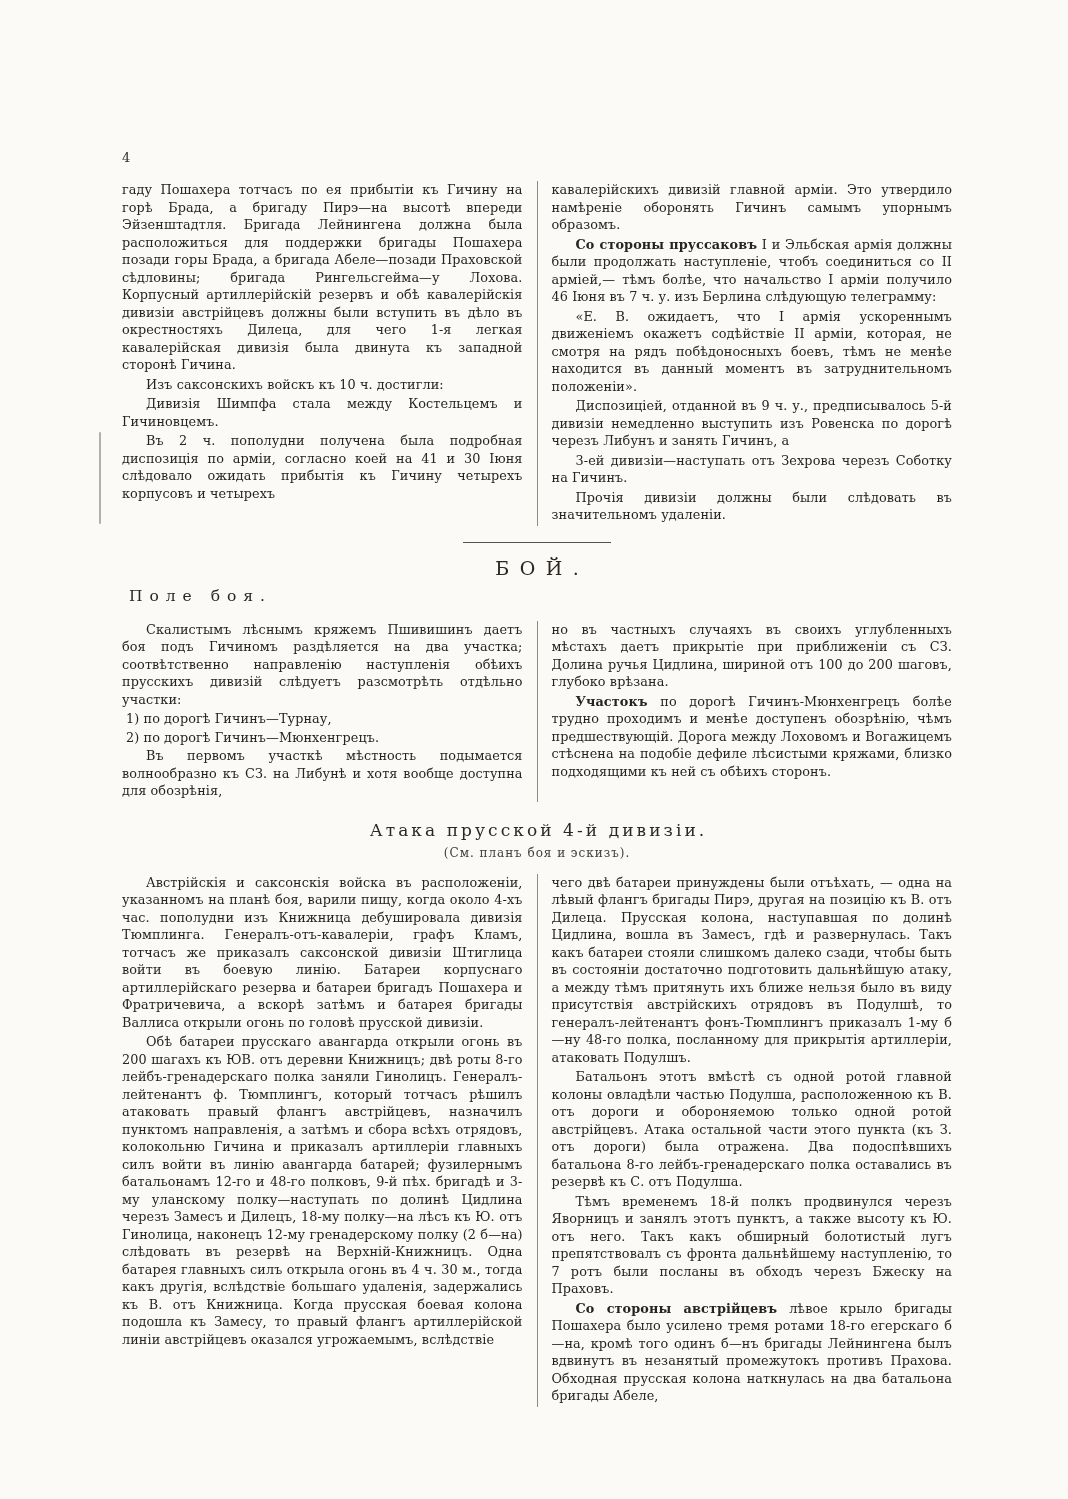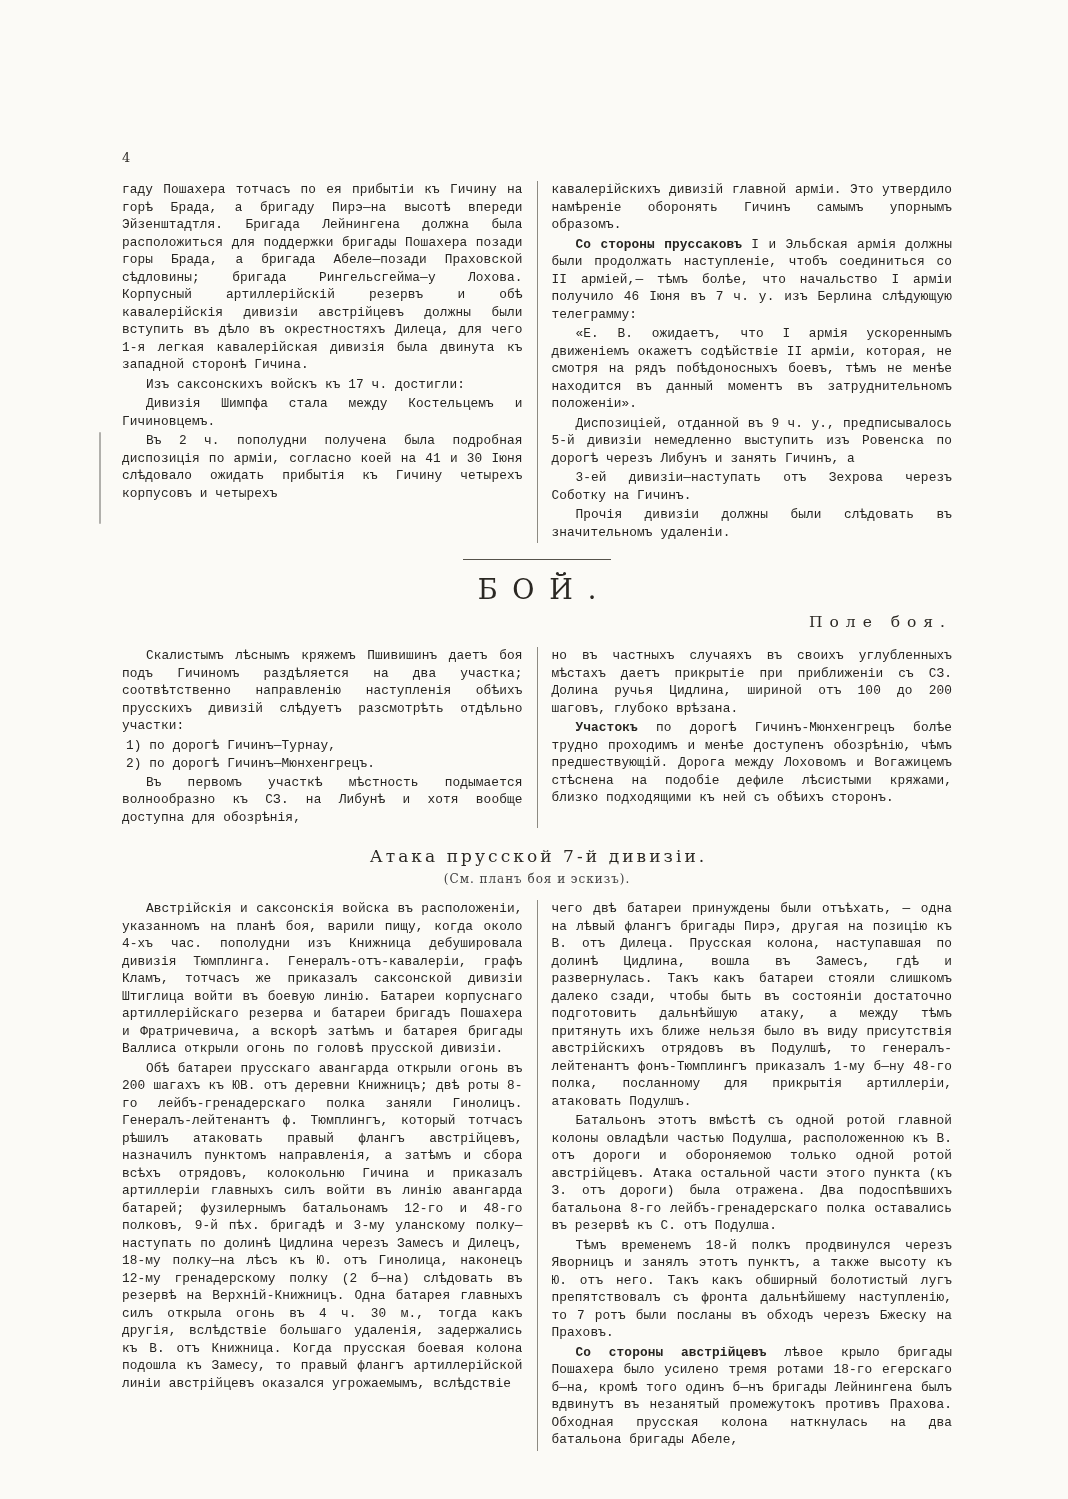--- a/index.html
+++ b/index.html
@@ -20,21 +20,20 @@
     overflow: hidden;
   }
   .page-number {
     font-size: 13px;
     margin-bottom: 16px;
     color: #33302b;
   }
   .cols {
     display: flex;
     align-items: stretch;
-    font-family: Liberation Mono, monospace;
   }
   .col {
     flex: 1 1 0;
     min-width: 0;
   }
   .col.left  { padding-right: 14px; }
   .col.right { padding-left: 14px; }
   .vdiv {
     flex: 0 0 1px;
     width: 1px;
@@ -52,29 +51,29 @@
   .lead { font-weight: bold; }
   .hr-short {
     width: 148px;
     height: 1px;
     background: #55524b;
     margin: 16px auto 14px auto;
   }
   .title-main {
     margin: 10px 0 8px 0;
     text-align: center;
-    font-size: 27px;
+    font-size: 19px;
     font-weight: normal;
     letter-spacing: 0.55em;
     text-indent: 0.55em; 
     color: #2b2823;
   }
   .title-sub {
     margin: 0 0 16px 0;
-    text-align: right;
+    text-align: left;
     font-size: 15.5px;
     font-weight: normal;
     letter-spacing: 0.45em;
     text-indent: 0.45em;
     color: #2b2823;
   }
   .title-attack {
     margin: 18px 0 6px 0;
     text-align: center;
     font-size: 17px;
@@ -103,21 +102,21 @@
 </head>
 <body>
 
 <div class="page">
 
   <div class="page-number">4</div>
 
   <section class="cols">
     <div class="col left">
       <p class="para">гаду Пошахера тотчасъ по ея прибытіи къ Гичину на горѣ Брада, а бригаду Пирэ—на высотѣ впереди Эйзенштадтля. Бригада Лейнингена должна была расположиться для поддержки бригады Пошахера позади горы Брада, а бригада Абеле—позади Праховской сѣдловины; бригада Рингельсгейма—у Лохова. Корпусный артиллерійскій резервъ и обѣ кавалерійскія дивизіи австрійцевъ должны были вступить въ дѣло въ окрестностяхъ Дилеца, для чего 1-я легкая кавалерійская дивизія была двинута къ западной сторонѣ Гичина.</p>
-      <p class="para indent">Изъ саксонскихъ войскъ къ 17 ч. достигли:</p>
+      <p class="para indent">Изъ саксонскихъ войскъ къ 10 ч. достигли:</p>
       <p class="para indent">Дивизія Шимпфа стала между Костельцемъ и Гичиновцемъ.</p>
       <p class="para indent">Въ 2 ч. пополудни получена была подробная диспозиція по арміи, согласно коей на 41 и 30 Іюня слѣдовало ожидать прибытія къ Гичину четырехъ корпусовъ и четырехъ</p>
     </div>
     <div class="vdiv"></div>
     <div class="col right">
       <p class="para">кавалерійскихъ дивизій главной арміи. Это утвердило намѣреніе оборонять Гичинъ самымъ упорнымъ образомъ.</p>
       <p class="para indent"><span class="lead">Со стороны пруссаковъ</span><span> I и Эльбская армія должны были продолжать наступленіе, чтобъ соединиться со II арміей,— тѣмъ болѣе, что начальство I арміи получило 46 Іюня въ 7 ч. у. изъ Берлина слѣдующую телеграмму:</span></p>
       <p class="para indent">«Е. В. ожидаетъ, что I армія ускореннымъ движеніемъ окажетъ содѣйствіе II арміи, которая, не смотря на рядъ побѣдоносныхъ боевъ, тѣмъ не менѣе находится въ данный моментъ въ затруднительномъ положеніи».</p>
       <p class="para indent">Диспозиціей, отданной въ 9 ч. у., предписывалось 5-й дивизіи немедленно выступить изъ Ровенска по дорогѣ черезъ Либунъ и занять Гичинъ, а</p>
       <p class="para indent">3-ей дивизіи—наступать отъ Зехрова черезъ Соботку на Гичинъ.</p>
@@ -137,21 +136,21 @@
       <p class="para listline">2) по дорогѣ Гичинъ—Мюнхенгрецъ.</p>
       <p class="para indent">Въ первомъ участкѣ мѣстность подымается волнообразно къ СЗ. на Либунѣ и хотя вообще доступна для обозрѣнія,</p>
     </div>
     <div class="vdiv"></div>
     <div class="col right">
       <p class="para">но въ частныхъ случаяхъ въ своихъ углубленныхъ мѣстахъ даетъ прикрытіе при приближеніи съ СЗ. Долина ручья Цидлина, шириной отъ 100 до 200 шаговъ, глубоко врѣзана.</p>
       <p class="para indent"><span class="lead">Участокъ</span><span> по дорогѣ Гичинъ-Мюнхенгрецъ болѣе трудно проходимъ и менѣе доступенъ обозрѣнію, чѣмъ предшествующій. Дорога между Лоховомъ и Вогажицемъ стѣснена на подобіе дефиле лѣсистыми кряжами, близко подходящими къ ней съ обѣихъ сторонъ.</span></p>
     </div>
   </section>
 
-  <h2 class="title-attack">Атака прусской 7-й дивизіи.</h2>
+  <h2 class="title-attack">Атака прусской 4-й дивизіи.</h2>
   <div class="title-note">(См. планъ боя и эскизъ).</div>
 
   <section class="cols">
     <div class="col left">
       <p class="para indent">Австрійскія и саксонскія войска въ расположеніи, указанномъ на планѣ боя, варили пищу, когда около 4-хъ час. пополудни изъ Книжница дебушировала дивизія Тюмплинга. Генералъ-отъ-кавалеріи, графъ Кламъ, тотчасъ же приказалъ саксонской дивизіи Штиглица войти въ боевую линію. Батареи корпуснаго артиллерійскаго резерва и батареи бригадъ Пошахера и Фратричевича, а вскорѣ затѣмъ и батарея бригады Валлиса открыли огонь по головѣ прусской дивизіи.</p>
       <p class="para indent">Обѣ батареи прусскаго авангарда открыли огонь въ 200 шагахъ къ ЮВ. отъ деревни Книжницъ; двѣ роты 8-го лейбъ-гренадерскаго полка заняли Гинолицъ. Генералъ-лейтенантъ ф. Тюмплингъ, который тотчасъ рѣшилъ атаковать правый флангъ австрійцевъ, назначилъ пунктомъ направленія, а затѣмъ и сбора всѣхъ отрядовъ, колокольню Гичина и приказалъ артиллеріи главныхъ силъ войти въ линію авангарда батарей; фузилернымъ батальонамъ 12-го и 48-го полковъ, 9-й пѣх. бригадѣ и 3-му уланскому полку—наступать по долинѣ Цидлина черезъ Замесъ и Дилецъ, 18-му полку—на лѣсъ къ Ю. отъ Гинолица, наконецъ 12-му гренадерскому полку (2 б—на) слѣдовать въ резервѣ на Верхній-Книжницъ. Одна батарея главныхъ силъ открыла огонь въ 4 ч. 30 м., тогда какъ другія, вслѣдствіе большаго удаленія, задержались къ В. отъ Книжница. Когда прусская боевая колона подошла къ Замесу, то правый флангъ артиллерійской линіи австрійцевъ оказался угрожаемымъ, вслѣдствіе</p>
     </div>
     <div class="vdiv"></div>
     <div class="col right">
       <p class="para">чего двѣ батареи принуждены были отъѣхать, — одна на лѣвый флангъ бригады Пирэ, другая на позицію къ В. отъ Дилеца. Прусская колона, наступавшая по долинѣ Цидлина, вошла въ Замесъ, гдѣ и развернулась. Такъ какъ батареи стояли слишкомъ далеко сзади, чтобы быть въ состояніи достаточно подготовить дальнѣйшую атаку, а между тѣмъ притянуть ихъ ближе нельзя было въ виду присутствія австрійскихъ отрядовъ въ Подулшѣ, то генералъ-лейтенантъ фонъ-Тюмплингъ приказалъ 1-му б—ну 48-го полка, посланному для прикрытія артиллеріи, атаковать Подулшъ.</p>

